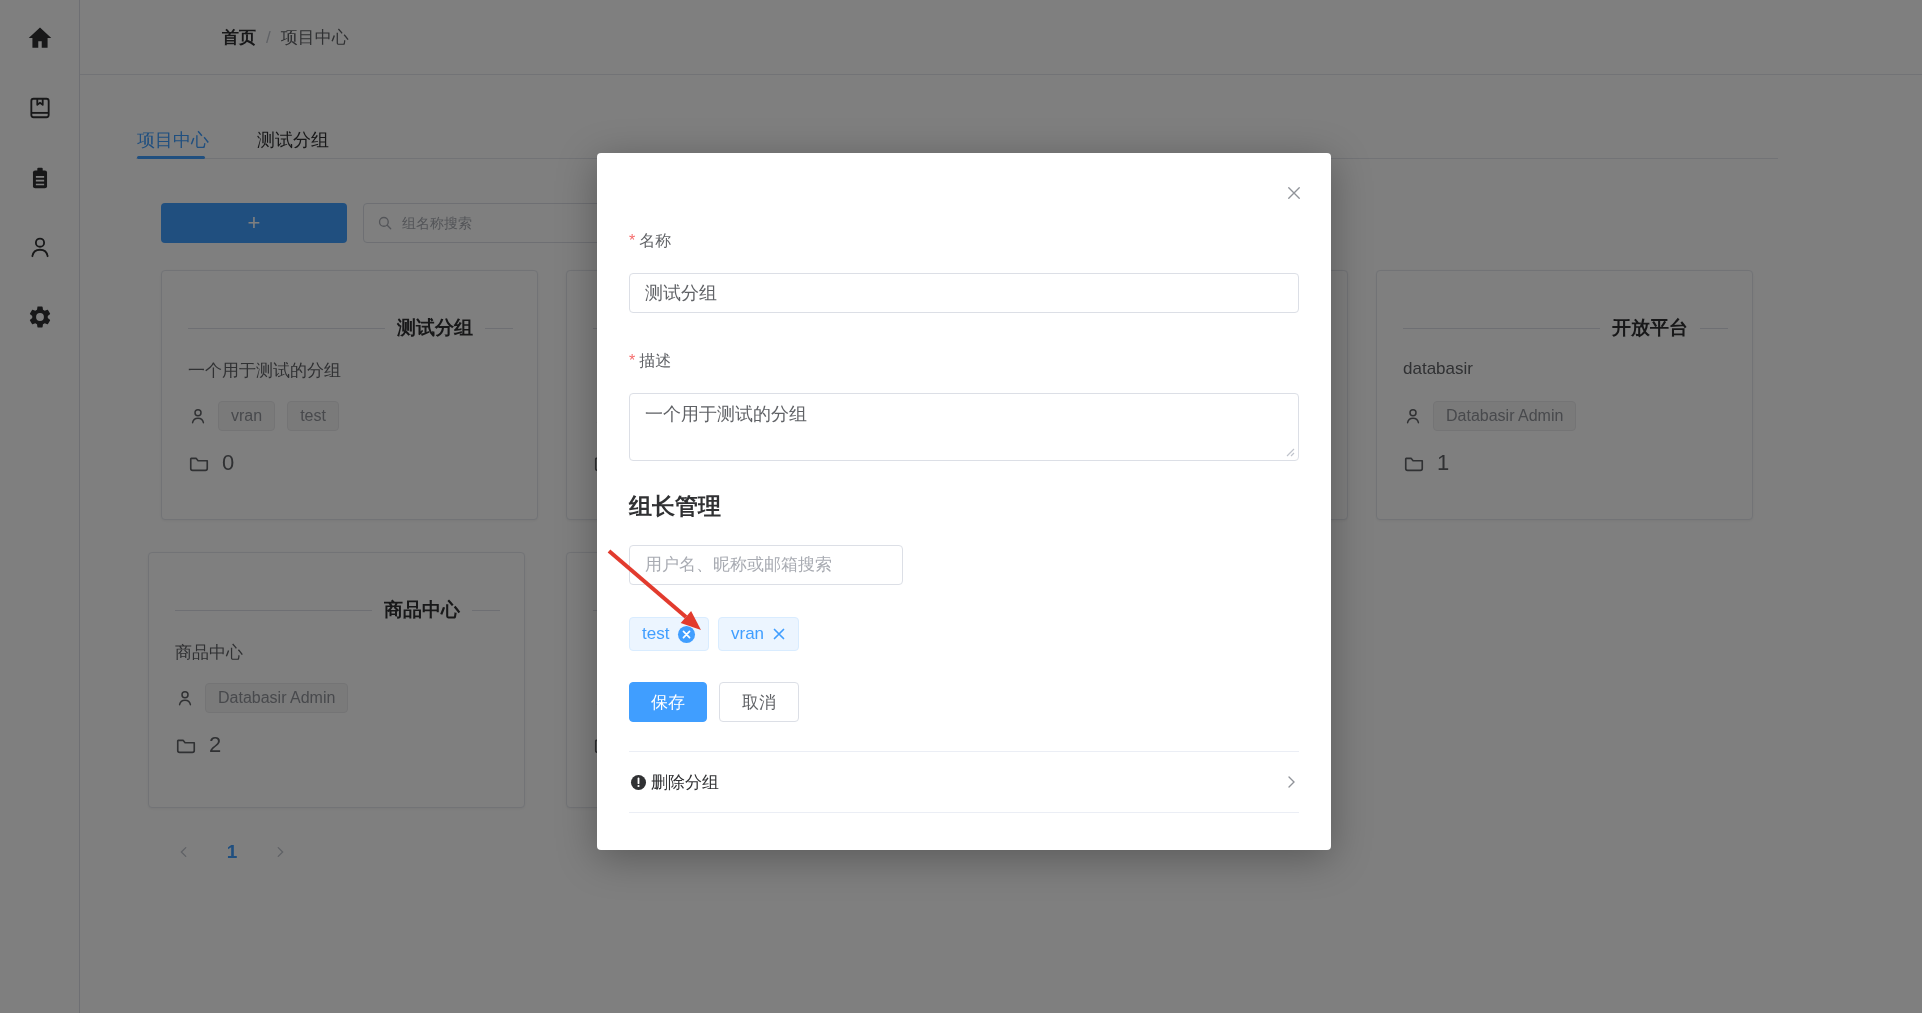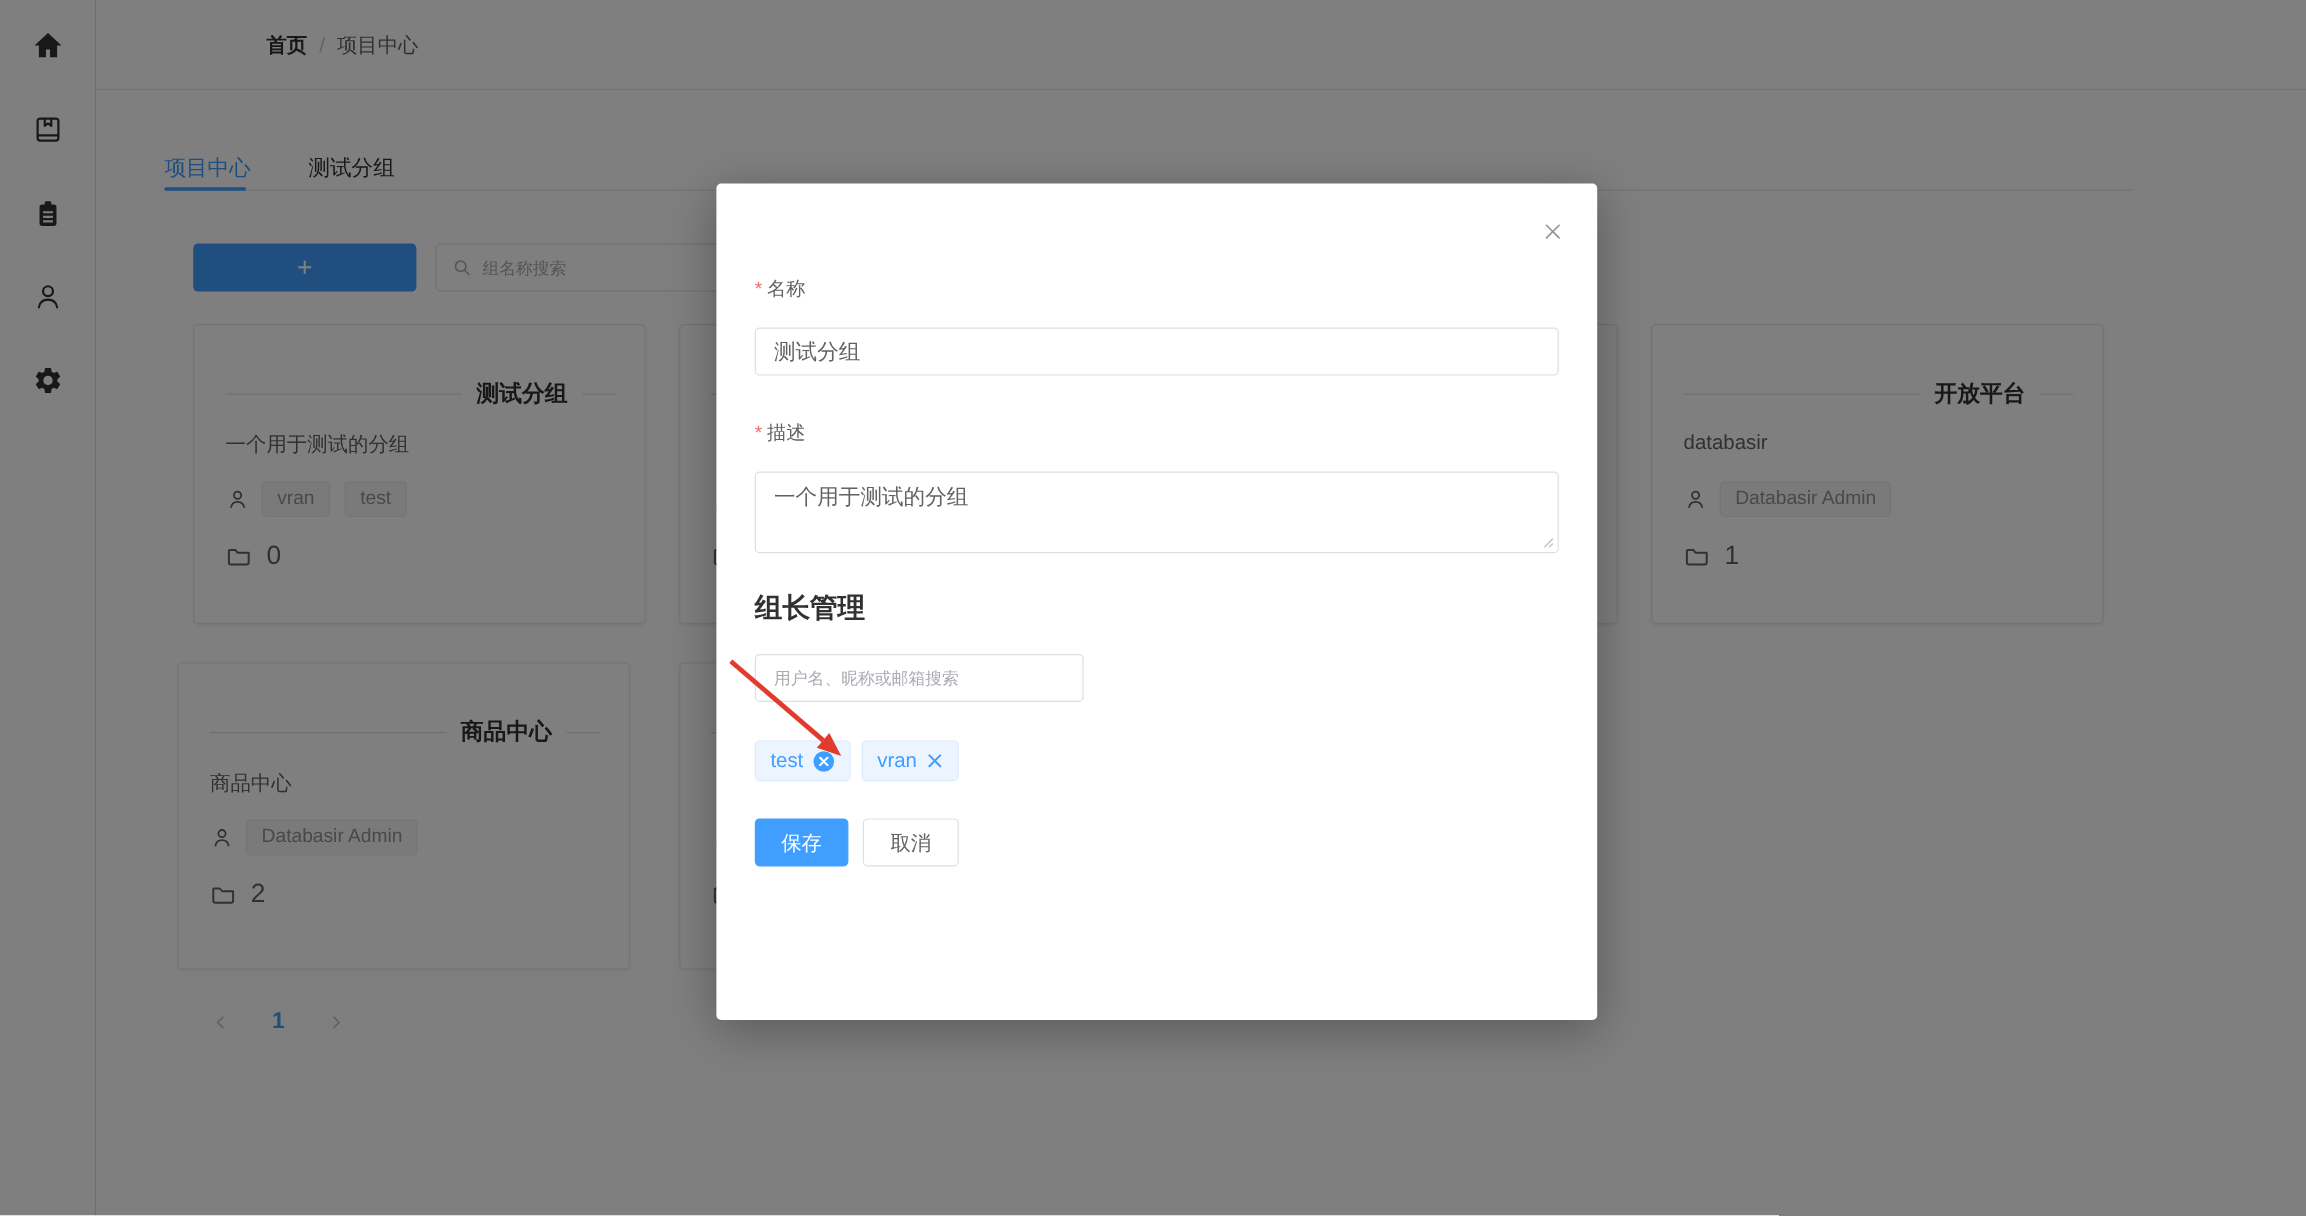--- a/index.html
+++ b/index.html
@@ -74,21 +74,21 @@
   .form-label { position:absolute; left:32px; font-size:16px; color:#606266; }
   .req-star { color:#f56c6c; margin-right:4px; }
   .m-input { position:absolute; left:32px; width:670px; height:40px; border:1px solid #dcdfe6; border-radius:4px;
     padding:0 15px; font-size:18px; color:#606266; outline:none; font-family:inherit; background:#fff; }
   .m-input::placeholder { color:#a8abb2; }
   .m-textarea { position:absolute; left:32px; top:240px; width:670px; height:68px; border:1px solid #dcdfe6;
     border-radius:4px; padding:8px 15px; font-size:18px; color:#606266; outline:none; resize:none;
     font-family:inherit; line-height:24px; }
   .ta-resize { position:absolute; left:688px; top:294px; width:10px; height:10px; pointer-events:none; }
   .section-title { position:absolute; left:32px; top:338px; font-size:23px; font-weight:700; color:#303133; }
-  .user-search { top:392px; width:274px !important; font-size:14px; }
+  .user-search { top:392px; width:274px !important; font-size:17px; }
   .blue-tag { position:absolute; top:464px; height:34px; display:flex; align-items:center; gap:8px;
     padding:0 12px; background:#ecf5ff; border:1px solid #d9ecff; border-radius:4px;
     color:#409eff; font-size:17px; }
   .blue-tag .tag-close { display:flex; cursor:pointer; }
   .btn { position:absolute; top:529px; height:40px; border-radius:4px; font-size:17px; cursor:pointer;
     font-family:inherit; }
   .btn-save { left:32px; width:78px; background:#409eff; border:1px solid #409eff; color:#fff; }
   .btn-cancel { left:122px; width:80px; background:#fff; border:1px solid #dcdfe6; color:#606266; }
   .collapse { position:absolute; left:32px; top:598px; width:670px; height:62px;
     border-top:1px solid #ebeef5; border-bottom:1px solid #ebeef5; display:flex; align-items:center; cursor:pointer; }
@@ -322,20 +322,31 @@
       <span class="tag-close">
         <svg width="14" height="14" viewBox="0 0 14 14">
           <path d="M2.5 2.5 11.5 11.5M11.5 2.5 2.5 11.5" stroke="#409eff" stroke-width="1.7" stroke-linecap="round"></path>
         </svg>
       </span>
     </div>
 
     <button class="btn btn-save">保存</button>
     <button class="btn btn-cancel">取消</button>
 
+    <div class="collapse">
+      <svg class="warn" viewBox="0 0 24 24">
+        <circle cx="12" cy="12" r="9.5" fill="#303133"></circle>
+        <path d="M12 6.8v6" stroke="#fff" stroke-width="2.3" stroke-linecap="round"></path>
+        <circle cx="12" cy="16.4" r="1.4" fill="#fff"></circle>
+      </svg>
+      <span class="collapse-label">删除分组</span>
+      <svg class="chev" viewBox="0 0 24 24" fill="none" stroke="currentColor" stroke-width="2" stroke-linecap="round">
+          <path d="M9 4.5 16.5 12 9 19.5"></path>
+        </svg>
+    </div>
   </div>
 
   <svg class="arrow-layer" width="1922" height="1013">
     <line x1="609" y1="551" x2="686" y2="617" stroke="#e23b2e" stroke-width="4"></line>
     <polygon points="701,630 680.7,623.1 691.1,610.9" fill="#e23b2e"></polygon>
   </svg>
 
 </div>
 
 </body></html>

